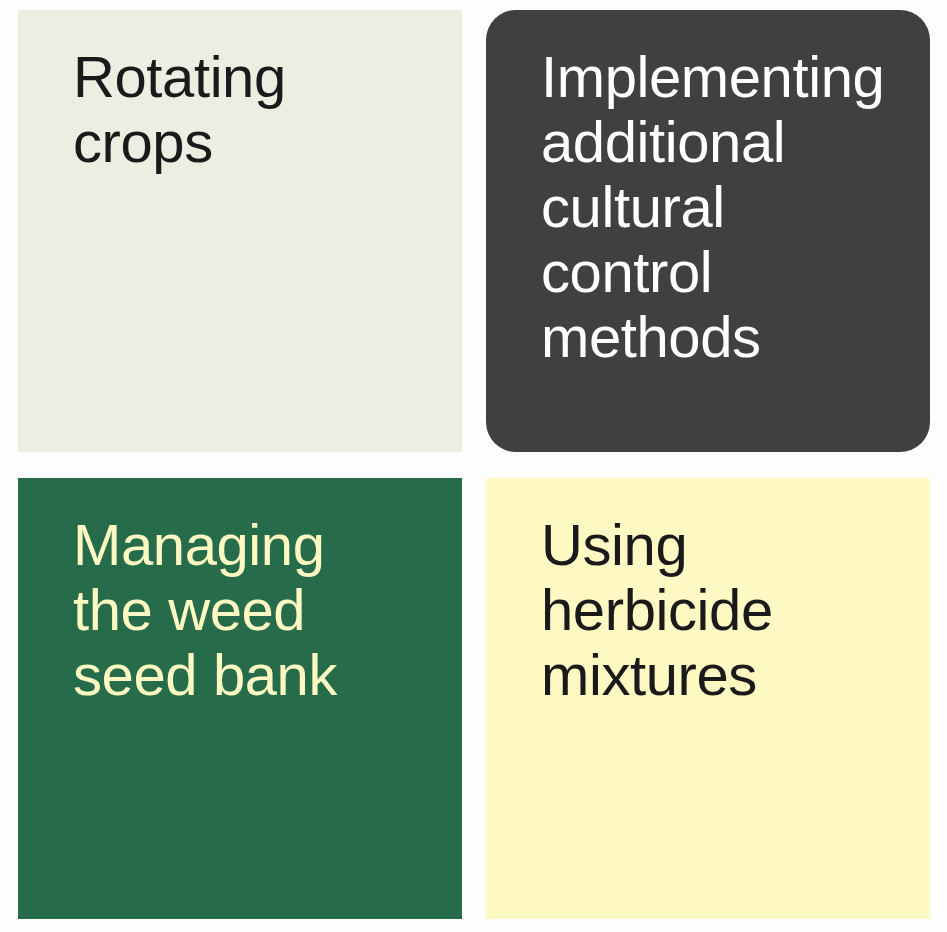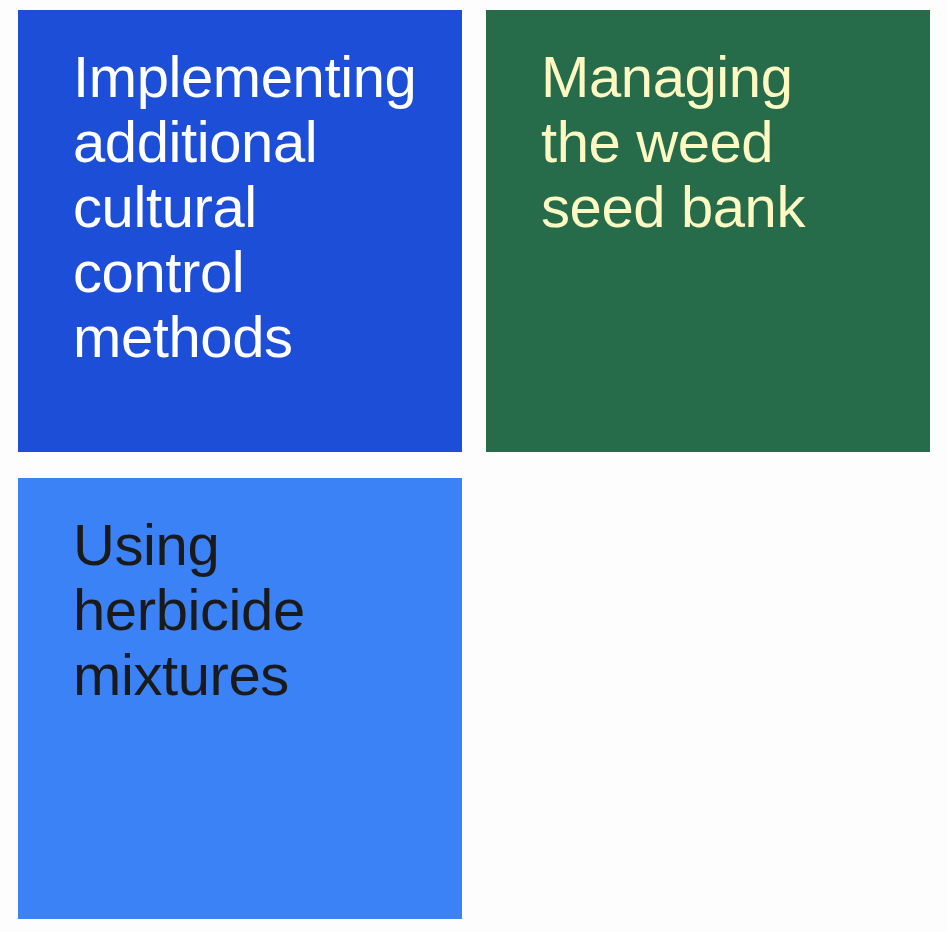--- a/index.html
+++ b/index.html
@@ -62,33 +62,36 @@
 
   .tile-theme-green .tile-label {
     color: #ffffff;
   }
 </style>
 </head>
 <body style="background-color: rgb(253, 253, 253);">
 
 <div id="tile-grid">
 
+  <div class="tile tile-theme-cream" style="background-color: rgb(237, 237, 226);">
+    <span class="tile-label" style="color: rgb(26, 26, 26);">Rotating crops</span>
+  </div>
 
-  <div class="tile tile-theme-green" style="background-color: #1d4ed8;">
+  <div class="tile tile-theme-green" style="background-color: #404040; border-radius: 30px;">
     <span class="tile-label" style="color: rgb(255, 255, 255);">Implementing
 additional
 cultural control
 methods</span>
   </div>
 
   <div class="tile tile-theme-green" style="background-color: rgb(38, 107, 74);">
     <span class="tile-label" style="color: #fef9c3;">Managing
 the weed
 seed bank</span>
   </div>
 
-  <div class="tile tile-theme-cream" style="background-color: #3b82f6;">
+  <div class="tile tile-theme-cream" style="background-color: #fef9c3;">
     <span class="tile-label" style="color: rgb(26, 26, 26);">Using
 herbicide
 mixtures</span>
   </div>
 
 </div>
 
 </body></html>

